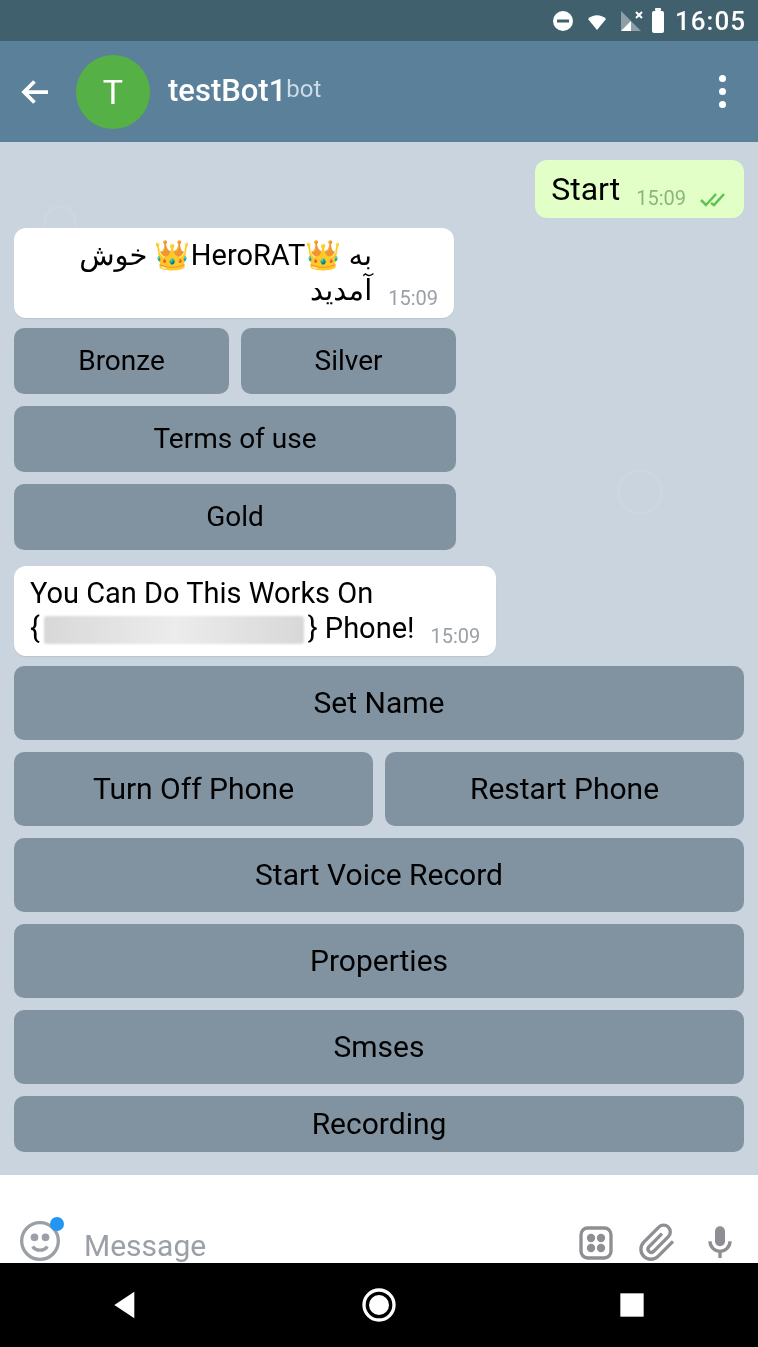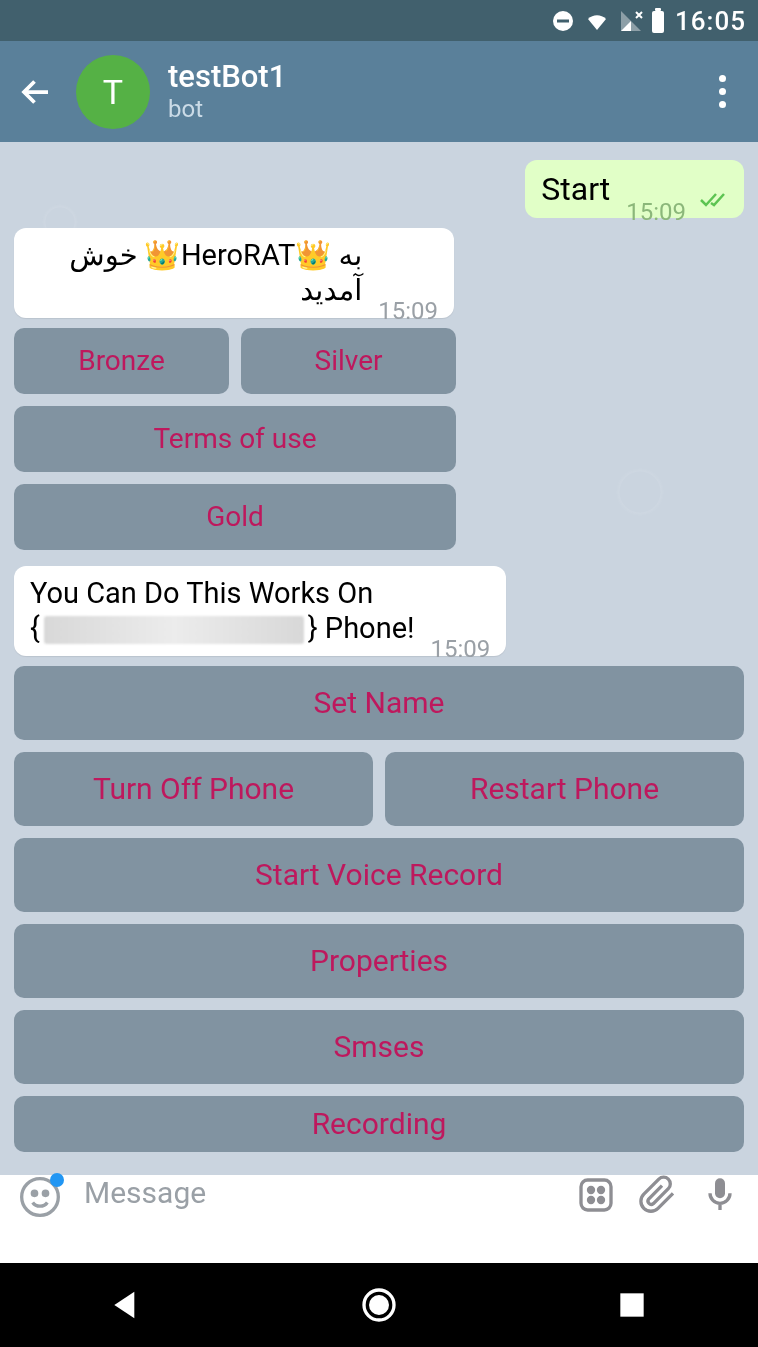--- a/index.html
+++ b/index.html
@@ -9,59 +9,59 @@
   
   .status-bar { height:41px; background:#41606d; color:#fff; display:flex; align-items:center; justify-content:flex-end; padding:9px 12px; font-size:26px; gap:10px; }
   .status-bar .clock { font-weight:500; letter-spacing:1px; }
   .status-icons { display:flex; align-items:center; gap:8px; }
   .status-icons svg { display:block; }
 
   
   .header { height:101px; background:#5a809a; display:flex; align-items:center; padding:0 18px; color:#fff; }
   .back-icon { width:36px; height:36px; margin-right:22px; }
   .avatar { width:74px; height:74px; border-radius:50%; background:#55b145; display:flex; align-items:center; justify-content:center; color:#fff; font-size:34px; font-weight:400; margin-right:18px; }
-  .header-titles { flex:1; display:flex; flex-direction:column; }
+  .header-titles { flex:1; display:flex; }
   .header-title { font-size:31px; font-weight:500; line-height:1.1; }
   .header-sub { font-size:24px; color:#cbdbe7; line-height:1.1; margin-top:2px; }
   .more-icon { width:36px; height:36px; display:flex; flex-direction:column; align-items:center; justify-content:center; gap:6px; }
   .more-icon span { width:7px; height:7px; border-radius:50%; background:#fff; }
 
   
   .chat { flex:1; background:#cad4df; position:relative; overflow:hidden; padding-top:14px; }
   .chat::before {
     content:""; position:absolute; inset:0;
     background-image:
       radial-gradient(circle at 60px 80px, rgba(255,255,255,0) 14px, rgba(255,255,255,0.2) 15px, rgba(255,255,255,0) 18px),
       radial-gradient(circle at 640px 350px, rgba(255,255,255,0) 20px, rgba(255,255,255,0.2) 21px, rgba(255,255,255,0) 24px);
     opacity:.35;
     pointer-events:none;
   }
   .msg-row { display:flex; padding:4px 14px 6px; position:relative; z-index:1; }
   .msg-row.out { justify-content:flex-end; }
   .bubble { max-width:600px; border-radius:12px; padding:10px 16px 10px 16px; font-size:29px; line-height:1.2; position:relative; display:flex; align-items:flex-end; gap:10px; }
   .bubble.out { background:#e1ffc7; color:#000; }
   .bubble.in { background:#ffffff; color:#000; box-shadow:0 1px 1px rgba(0,0,0,.08); }
-  .bubble .time { font-size:24px; color:#9aa0a6; margin-left:6px; position:relative; top:18px; white-space:nowrap; }
+  .bubble .time { font-size:20px; color:#9aa0a6; margin-left:6px; position:relative; top:2px; white-space:nowrap; }
   .bubble.out .time { color:#8bb77a; }
   .ticks { display:inline-flex; margin-left:4px; position:relative; top:1px; }
   .ticks svg { display:block; }
 
   .bubble.in .msg-text { white-space:pre-wrap; }
   .redact { display:inline-block; width:260px; height:28px; background:linear-gradient(90deg,#d8d8d8,#ececec,#d8d8d8); border-radius:3px; vertical-align:middle; filter:blur(1px); margin:0 4px; }
 
   
   .kb { padding:4px 14px 0; position:relative; z-index:1; }
   .kb-row { display:flex; gap:12px; margin-bottom:12px; }
-  .kb-btn { flex:1; background:rgba(109,128,143,.78); color:#be185d; font-size:28px; border-radius:10px; height:66px; display:flex; align-items:center; justify-content:center; padding:12px 20px; white-space:nowrap; overflow:hidden; text-overflow:ellipsis; }
+  .kb-btn { flex:1; background:rgba(109,128,143,.78); color:#000000; font-size:28px; border-radius:10px; height:66px; display:flex; align-items:center; justify-content:center; padding:12px 20px; white-space:nowrap; overflow:hidden; text-overflow:ellipsis; }
   .kb.narrow { width:470px; }
   .kb.wide { padding:4px 14px 0; }
   .kb.wide .kb-btn { height:74px; font-size:30px; }
 
   
-  .input-bar { height:88px; background:#ffffff; display:flex; align-items:flex-start; padding:0 18px; gap:22px; }
+  .input-bar { height:88px; background:#ffffff; display:flex; align-items:flex-end; padding:0 18px; gap:22px; }
   .input-bar .placeholder { flex:1; color:#9aa0a6; font-size:30px; }
   .emoji-btn { position:relative; width:44px; height:44px; }
   .emoji-btn .dot { position:absolute; top:-2px; right:-2px; width:14px; height:14px; border-radius:50%; background:#2196f3; }
   .ib-icon { width:40px; height:40px; color:#8e8e93; }
 
   
   .navbar { height:84px; background:#000; display:flex; align-items:center; justify-content:space-around; }
   .nav-icon { width:40px; height:40px; color:#fff; }
 </style>
 </head>

